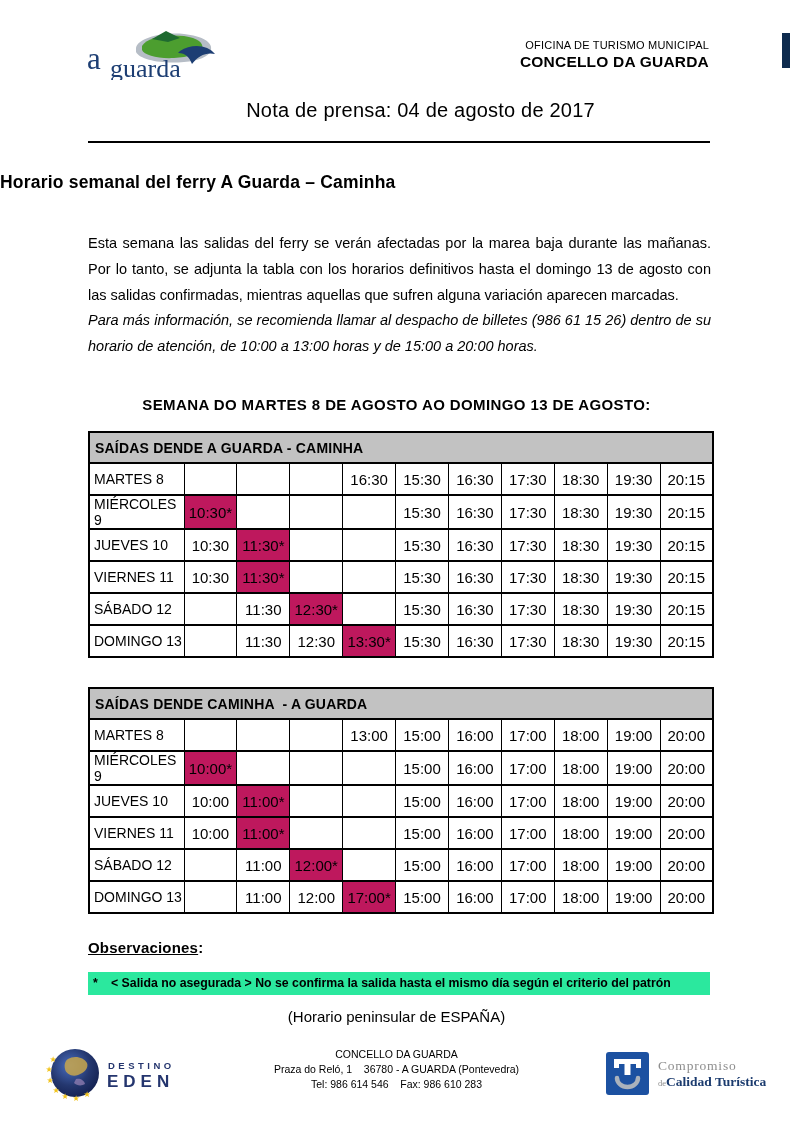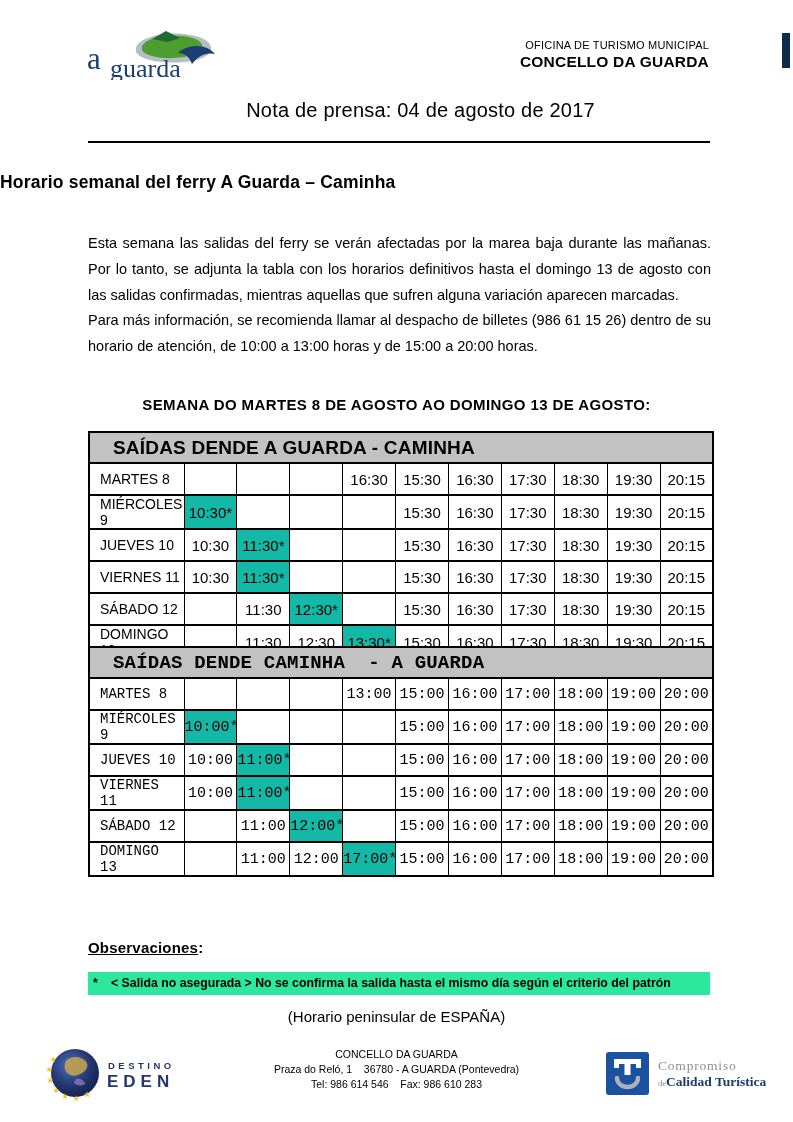--- a/index.html
+++ b/index.html
@@ -15,37 +15,37 @@
   .corner-bar{position:absolute;right:3px;top:33px;width:8px;height:35px;background:#0E2B4E;}
 
   .doc-title{position:absolute;top:99px;left:0;width:100%;text-align:center;
              font-size:20px;font-weight:normal;letter-spacing:.2px;margin-left:24px;}
   .rule{position:absolute;top:141px;left:88px;width:622px;border-top:2px solid #000;height:0;}
 
   .main-heading{position:absolute;top:169px;left:0;width:100%;
                 font-weight:bold;font-size:17.5px;line-height:27px;letter-spacing:.2px;}
 
   .para{position:absolute;left:88px;width:623px;font-size:14.5px;line-height:25.8px;text-align:justify;}
-  .p1{top:231px;} .p2{top:308px;}
+  .p1{top:231px;} .p2{top:308px;font-style:italic;}
 
   .week-heading{position:absolute;top:396px;left:0;width:100%;text-align:center;
                 font-weight:bold;font-size:15px;letter-spacing:.4px;}
 
   
   .tbl-wrap1{position:absolute;top:431px;left:88px;}
-  .tbl-wrap2{position:absolute;top:646px;left:88px;font-family:Liberation Mono, monospace;}
+  .tbl-wrap2{position:absolute;top:687px;left:88px;}
   table.sched{border-collapse:collapse;table-layout:fixed;width:624px;font-size:15px;
               border:2px solid #000;}
   .sched td{border:1px solid #000;border-top-width:2px;border-bottom-width:2px;
             padding:0;overflow:hidden;}
-  .sched .title-cell{background:#C2C2C2;font-weight:bold;height:29px;padding-left:23px;
-                     font-size:19px;letter-spacing:.2px;text-align:left;}
-  .sched td.day{text-align:left;padding-left:10px;height:30px;font-size:14px;}
+  .sched .title-cell{background:#C2C2C2;font-weight:bold;height:29px;padding-left:5px;
+                     font-size:14px;letter-spacing:.2px;text-align:left;}
+  .sched td.day{text-align:left;padding-left:4px;height:30px;font-size:14px;}
   .sched td.time{text-align:center;height:30px;}
-  .sched td.hl{background:#14b8a6;margin-left:46px;}
+  .sched td.hl{background:#be185d;margin-left:46px;}
 
   
   .obs{position:absolute;top:939px;left:88px;font-size:15px;font-weight:bold;letter-spacing:.2px;}
   .obs-label{text-decoration:underline;}
   .note-bar{position:absolute;top:972px;left:88px;width:622px;height:23px;background:#2BE89E;
             font-weight:bold;font-size:12.3px;line-height:23px;display:flex;align-items:center;}
   .note-star{padding-left:5px;width:18px;flex:0 0 auto;}
   .tz{position:absolute;top:1008px;left:0;width:100%;text-align:center;font-size:15px;}
 
   

